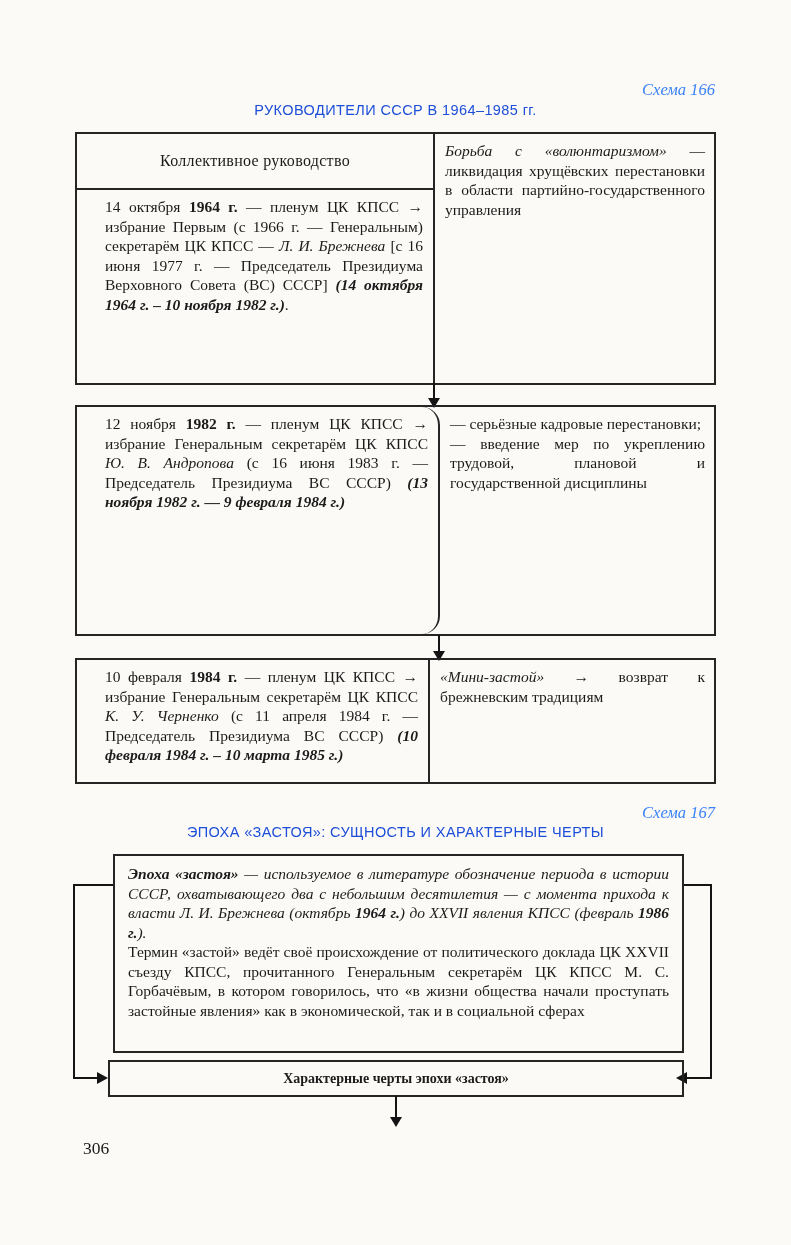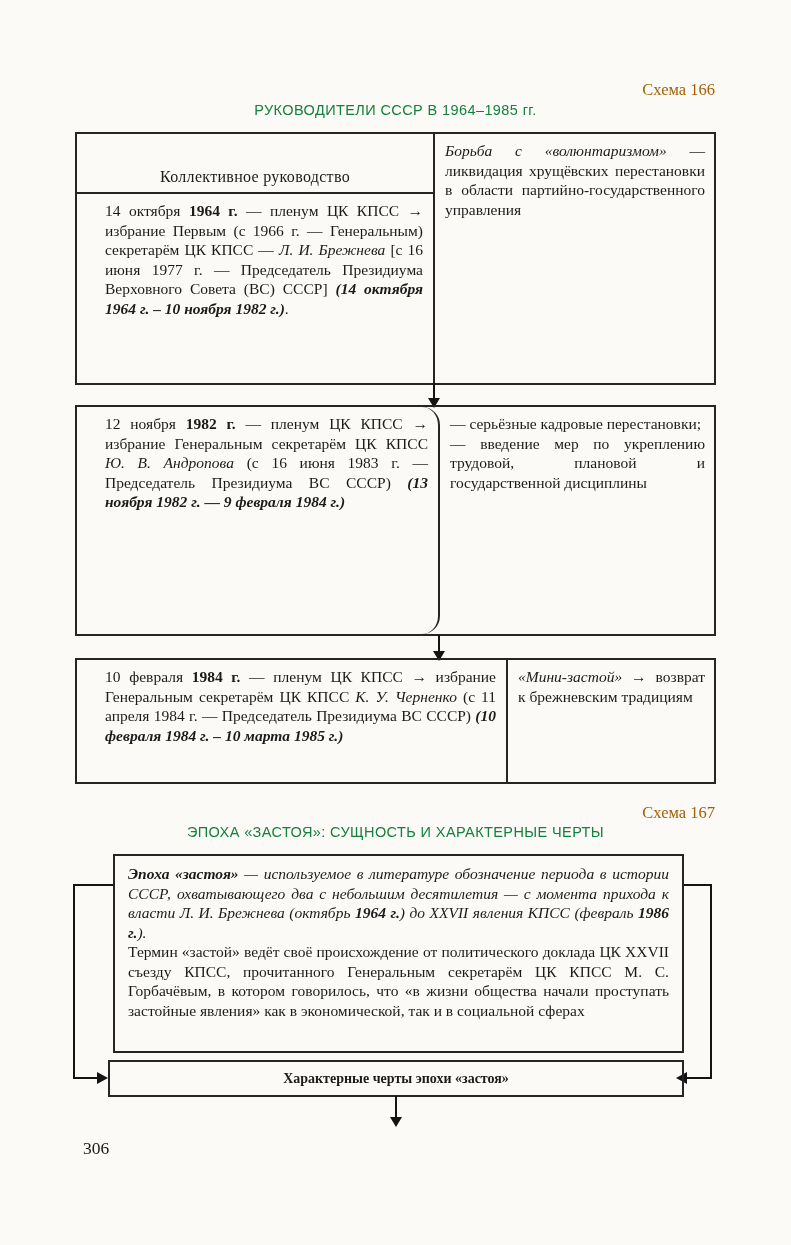--- a/index.html
+++ b/index.html
@@ -5,44 +5,44 @@
   html,body{margin:0;padding:0;background:#e8e8e6;}
   .sheet{
     position:relative;width:791px;height:1245px;margin:0 auto;
     background:#fbfaf7;color:#1b1b1b;
     font-family:"Liberation Serif","DejaVu Serif",serif;
     overflow:hidden;
   }
   
   .schema-label{
     position:absolute;right:76px;text-align:center;
-    font-size:16.5px;color:#a16207;
+    font-style:italic;font-size:16.5px;color:#3b82f6;
   }
   .schema-title{
     position:absolute;left:75px;width:641px;text-align:center;
     font-family:"Liberation Sans","DejaVu Sans",sans-serif;
-    font-size:14.5px;letter-spacing:.4px;color:#15803d;white-space:nowrap;
+    font-size:14.5px;letter-spacing:.4px;color:#1d4ed8;white-space:nowrap;
   }
   
   .tbl{
     position:absolute;left:75px;width:641px;box-sizing:border-box;
     border:2px solid #252525;display:flex;
   }
   .colL{box-sizing:border-box;border-right:2px solid #252525;display:flex;flex-direction:column;}
   .colR{flex:1;min-width:0;}
   .tbl1{top:132px;height:253px;}
   .tbl1 .colL{width:358px;}
   .tbl2{top:405px;height:231px;}
   .tbl2 .colL{width:363px;border-radius:18px;}
   .tbl3{top:658px;height:126px;}
-  .tbl3 .colL{width:431px;}
+  .tbl3 .colL{width:353px;}
   .hdr{
-    height:32px;border-bottom:2px solid #252525;box-sizing:border-box;
+    height:56px;border-bottom:2px solid #252525;box-sizing:border-box;
     display:flex;align-items:center;justify-content:center;
-    font-size:16px;letter-spacing:.3px;margin-top:28px;
+    font-size:16px;letter-spacing:.3px;
   }
   .cell{
     padding:7px 10px 5px 28px;font-size:15.5px;line-height:19.5px;
     text-align:justify;overflow:hidden;
   }
   .colR .cell{padding:7px 9px 5px 10px;}
   .para{margin:0;}
   .b{font-weight:bold;}
   .i{font-style:italic;}
   .bi{font-weight:bold;font-style:italic;}

